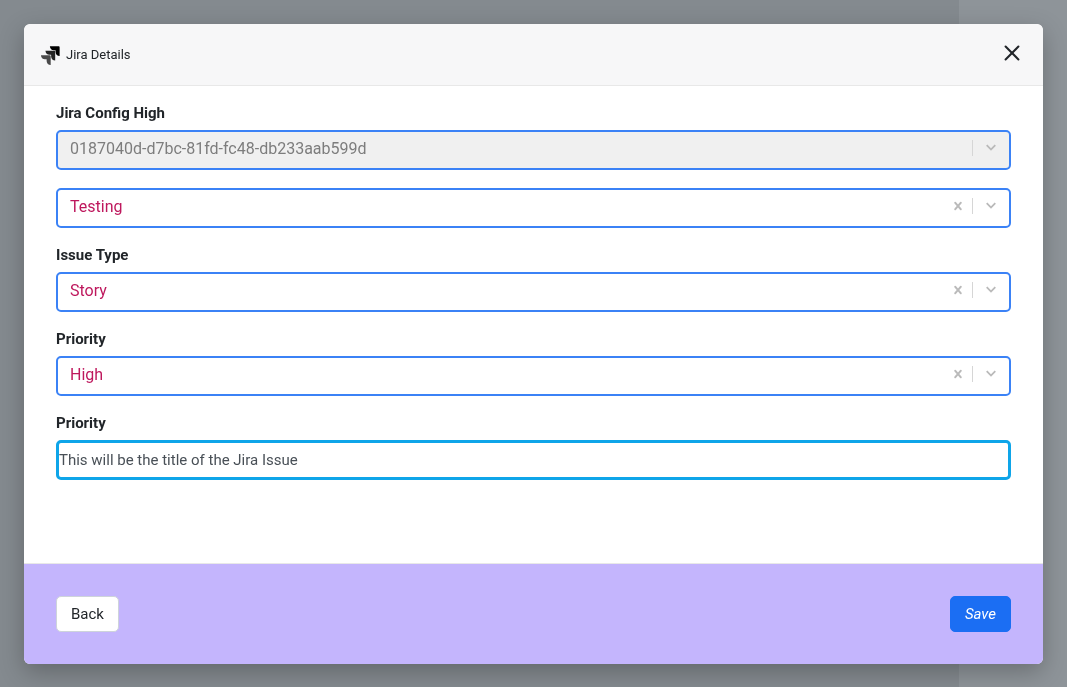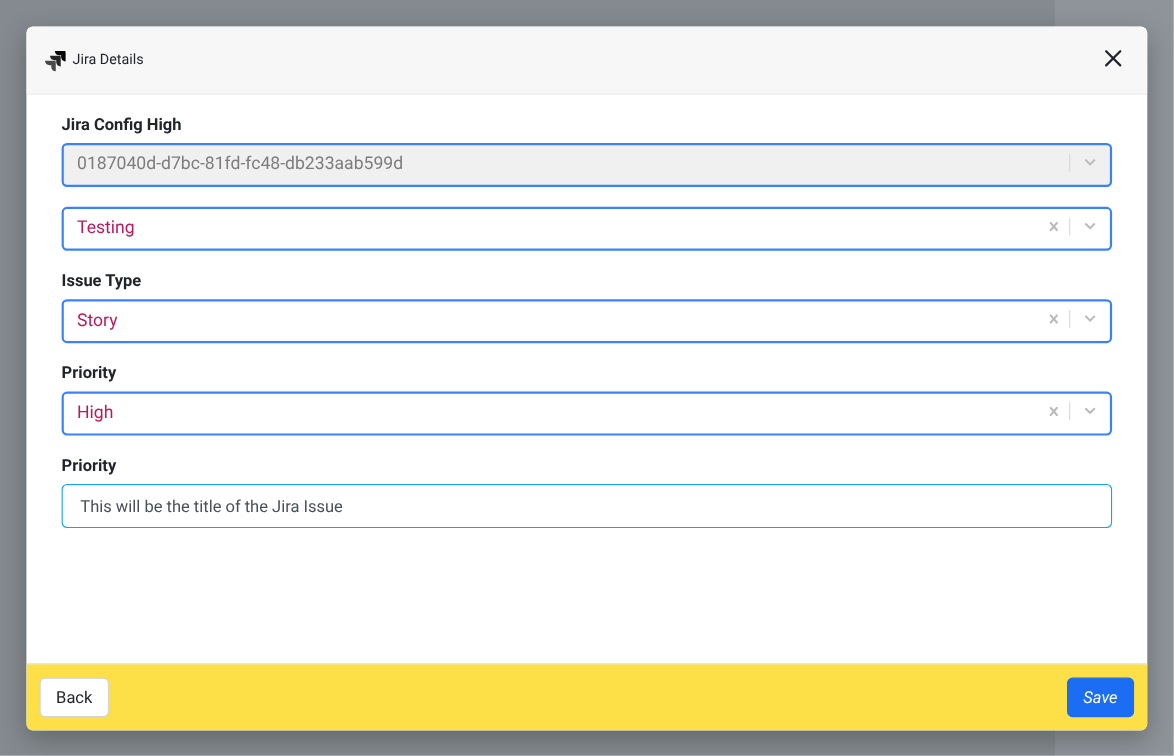--- a/index.html
+++ b/index.html
@@ -120,32 +120,32 @@
       display: flex;
       align-items: center;
       justify-content: center;
       width: 36px;
       color: #bababa;
     }
     .indicator.clear { width: 28px; }
     .text-input {
       width: 100%;
       height: 40px;
-      border: 1px solid #0ea5e9;
+      border: 3px solid #0ea5e9;
       border-radius: 5px;
-      padding: 6px 16px;
+      padding: 6px 0;
       font-size: 15px;
       color: #495057;
       font-family: inherit;
     }
     .modal-footer {
       display: flex;
       align-items: center;
-      padding: 12px;
-      background: #fde047;
+      padding: 32px;
+      background: #c4b5fd;
       border-top: 1px solid #e8e8e8;
     }
     .btn {
       display: inline-flex;
       align-items: center;
       justify-content: center;
       padding: 8px 14px;
       font-size: 15px;
       border-radius: 5px;
       cursor: pointer;

